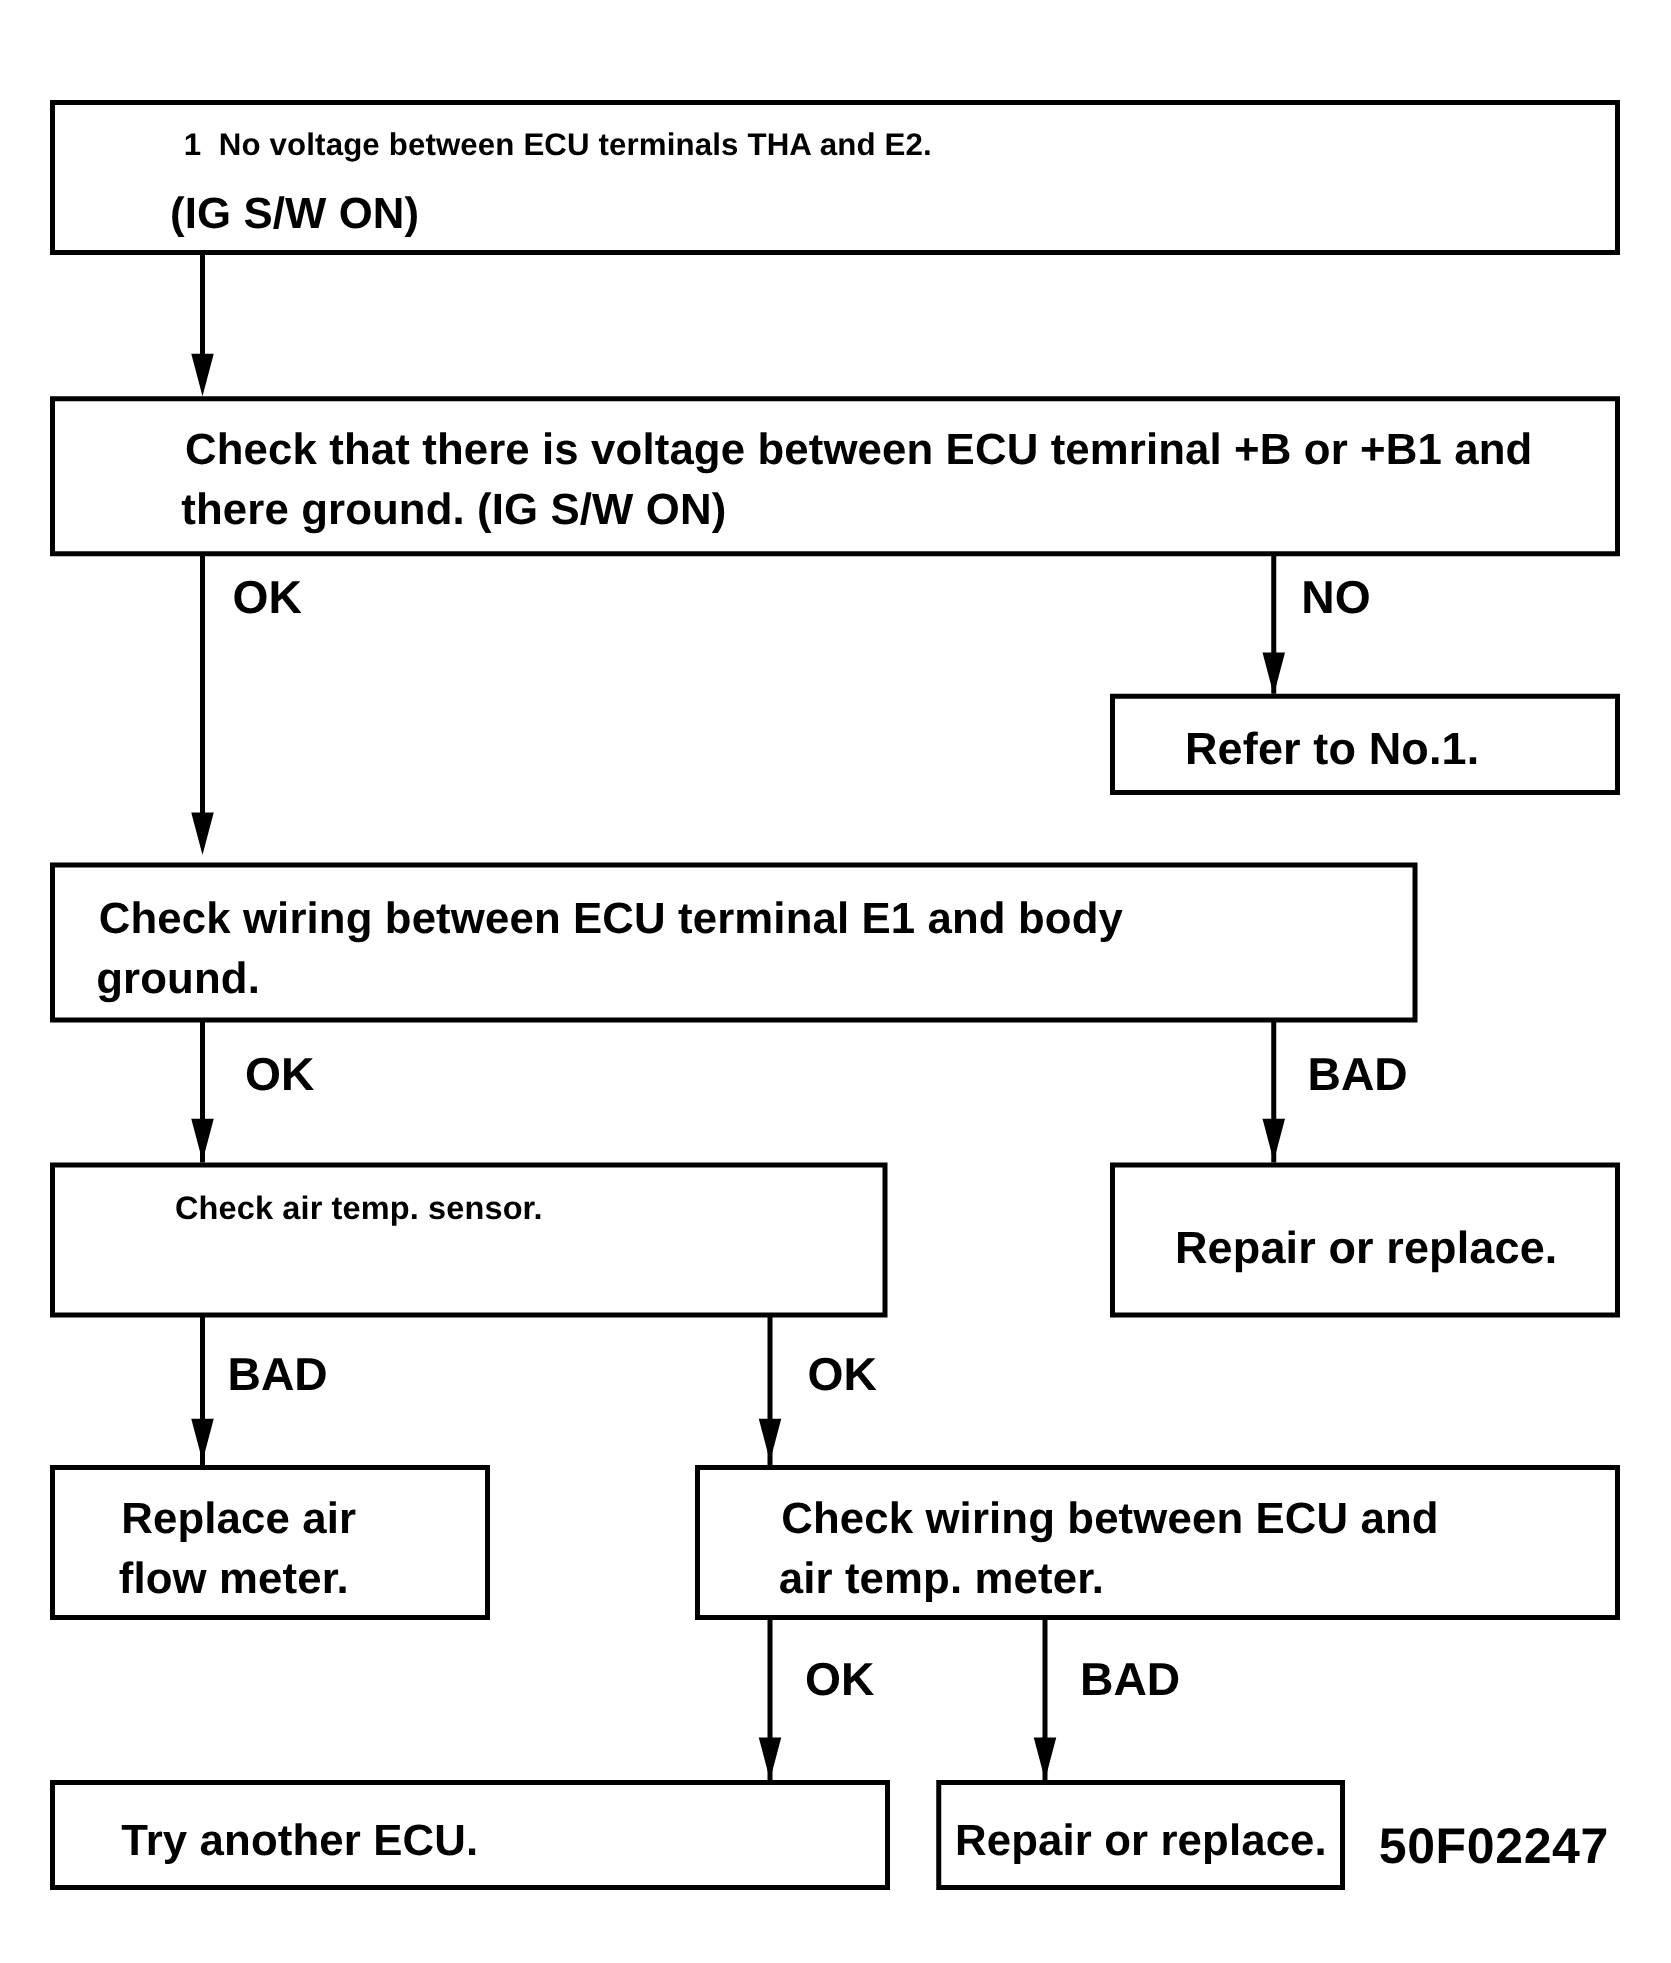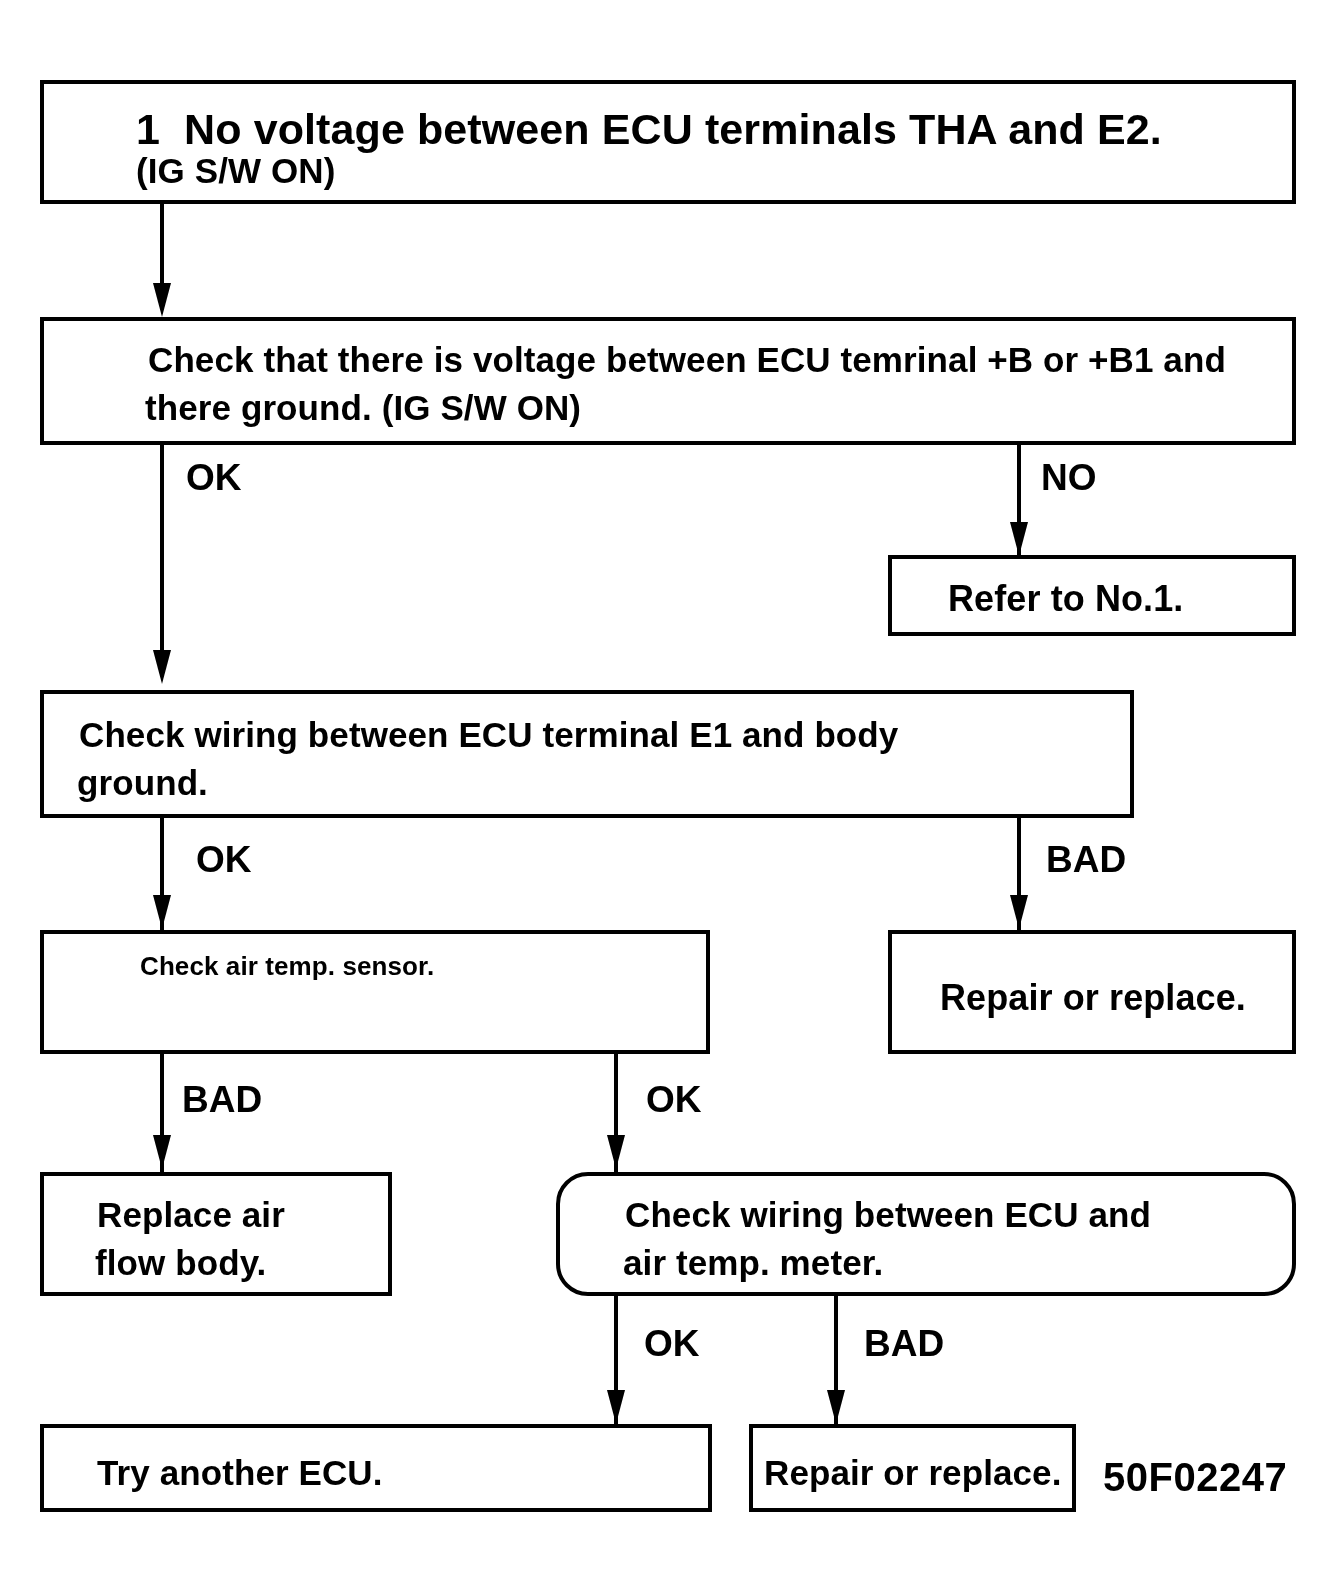--- a/index.html
+++ b/index.html
@@ -57,21 +57,21 @@
     letter-spacing: 0.5px;
     white-space: pre;
   }
 </style>
 </head>
 <body>
 
 <div id="canvas">
 
   <div class="box" style="left:40px; top:80px; width:1256px; height:124px;">
-    <div class="txt" style="left:92px; top:15px; font-size:43px;">1  No voltage between ECU terminals THA and E2.</div>
+    <div class="txt" style="left:103px; top:15px; font-size:25px;">1  No voltage between ECU terminals THA and E2.</div>
     <div class="txt" style="left:92px; top:62px; font-size:35px;">(IG S/W ON)</div>
   </div>
 
   <div class="vline" style="left:160px; top:203px; height:88px;"></div>
   <div class="arrowhead" style="left:153px; top:283px;"></div>
 
   <div class="box" style="left:40px; top:317px; width:1256px; height:128px;">
     <div class="txt" style="left:104px; top:14px; font-size:35px;">Check that there is voltage between ECU temrinal +B or +B1 and</div>
     <div class="txt" style="left:101px; top:62px; font-size:35px;">there ground. (IG S/W ON)</div>
   </div>
@@ -112,24 +112,24 @@
   <div class="vline" style="left:160px; top:1053px; height:120px;"></div>
   <div class="arrowhead" style="left:153px; top:1135px;"></div>
   <div class="edge-label" style="left:182px; top:1081px;">BAD</div>
 
   <div class="vline" style="left:614px; top:1053px; height:120px;"></div>
   <div class="arrowhead" style="left:607px; top:1135px;"></div>
   <div class="edge-label" style="left:646px; top:1081px;">OK</div>
 
   <div class="box" style="left:40px; top:1172px; width:352px; height:124px;">
     <div class="txt" style="left:53px; top:14px; font-size:35px;">Replace air</div>
-    <div class="txt" style="left:51px; top:62px; font-size:35px;">flow body.</div>
+    <div class="txt" style="left:51px; top:62px; font-size:35px;">flow meter.</div>
   </div>
 
-  <div class="box" style="left:556px; top:1172px; width:740px; height:124px;border-radius:32px;">
+  <div class="box" style="left:556px; top:1172px; width:740px; height:124px;">
     <div class="txt" style="left:65px; top:14px; font-size:35px;">Check wiring between ECU and</div>
     <div class="txt" style="left:63px; top:62px; font-size:35px;">air temp. meter.</div>
   </div>
 
   <div class="vline" style="left:614px; top:1295px; height:130px;"></div>
   <div class="arrowhead" style="left:607px; top:1390px;"></div>
   <div class="edge-label" style="left:644px; top:1325px;">OK</div>
 
   <div class="vline" style="left:834px; top:1295px; height:130px;"></div>
   <div class="arrowhead" style="left:827px; top:1390px;"></div>

